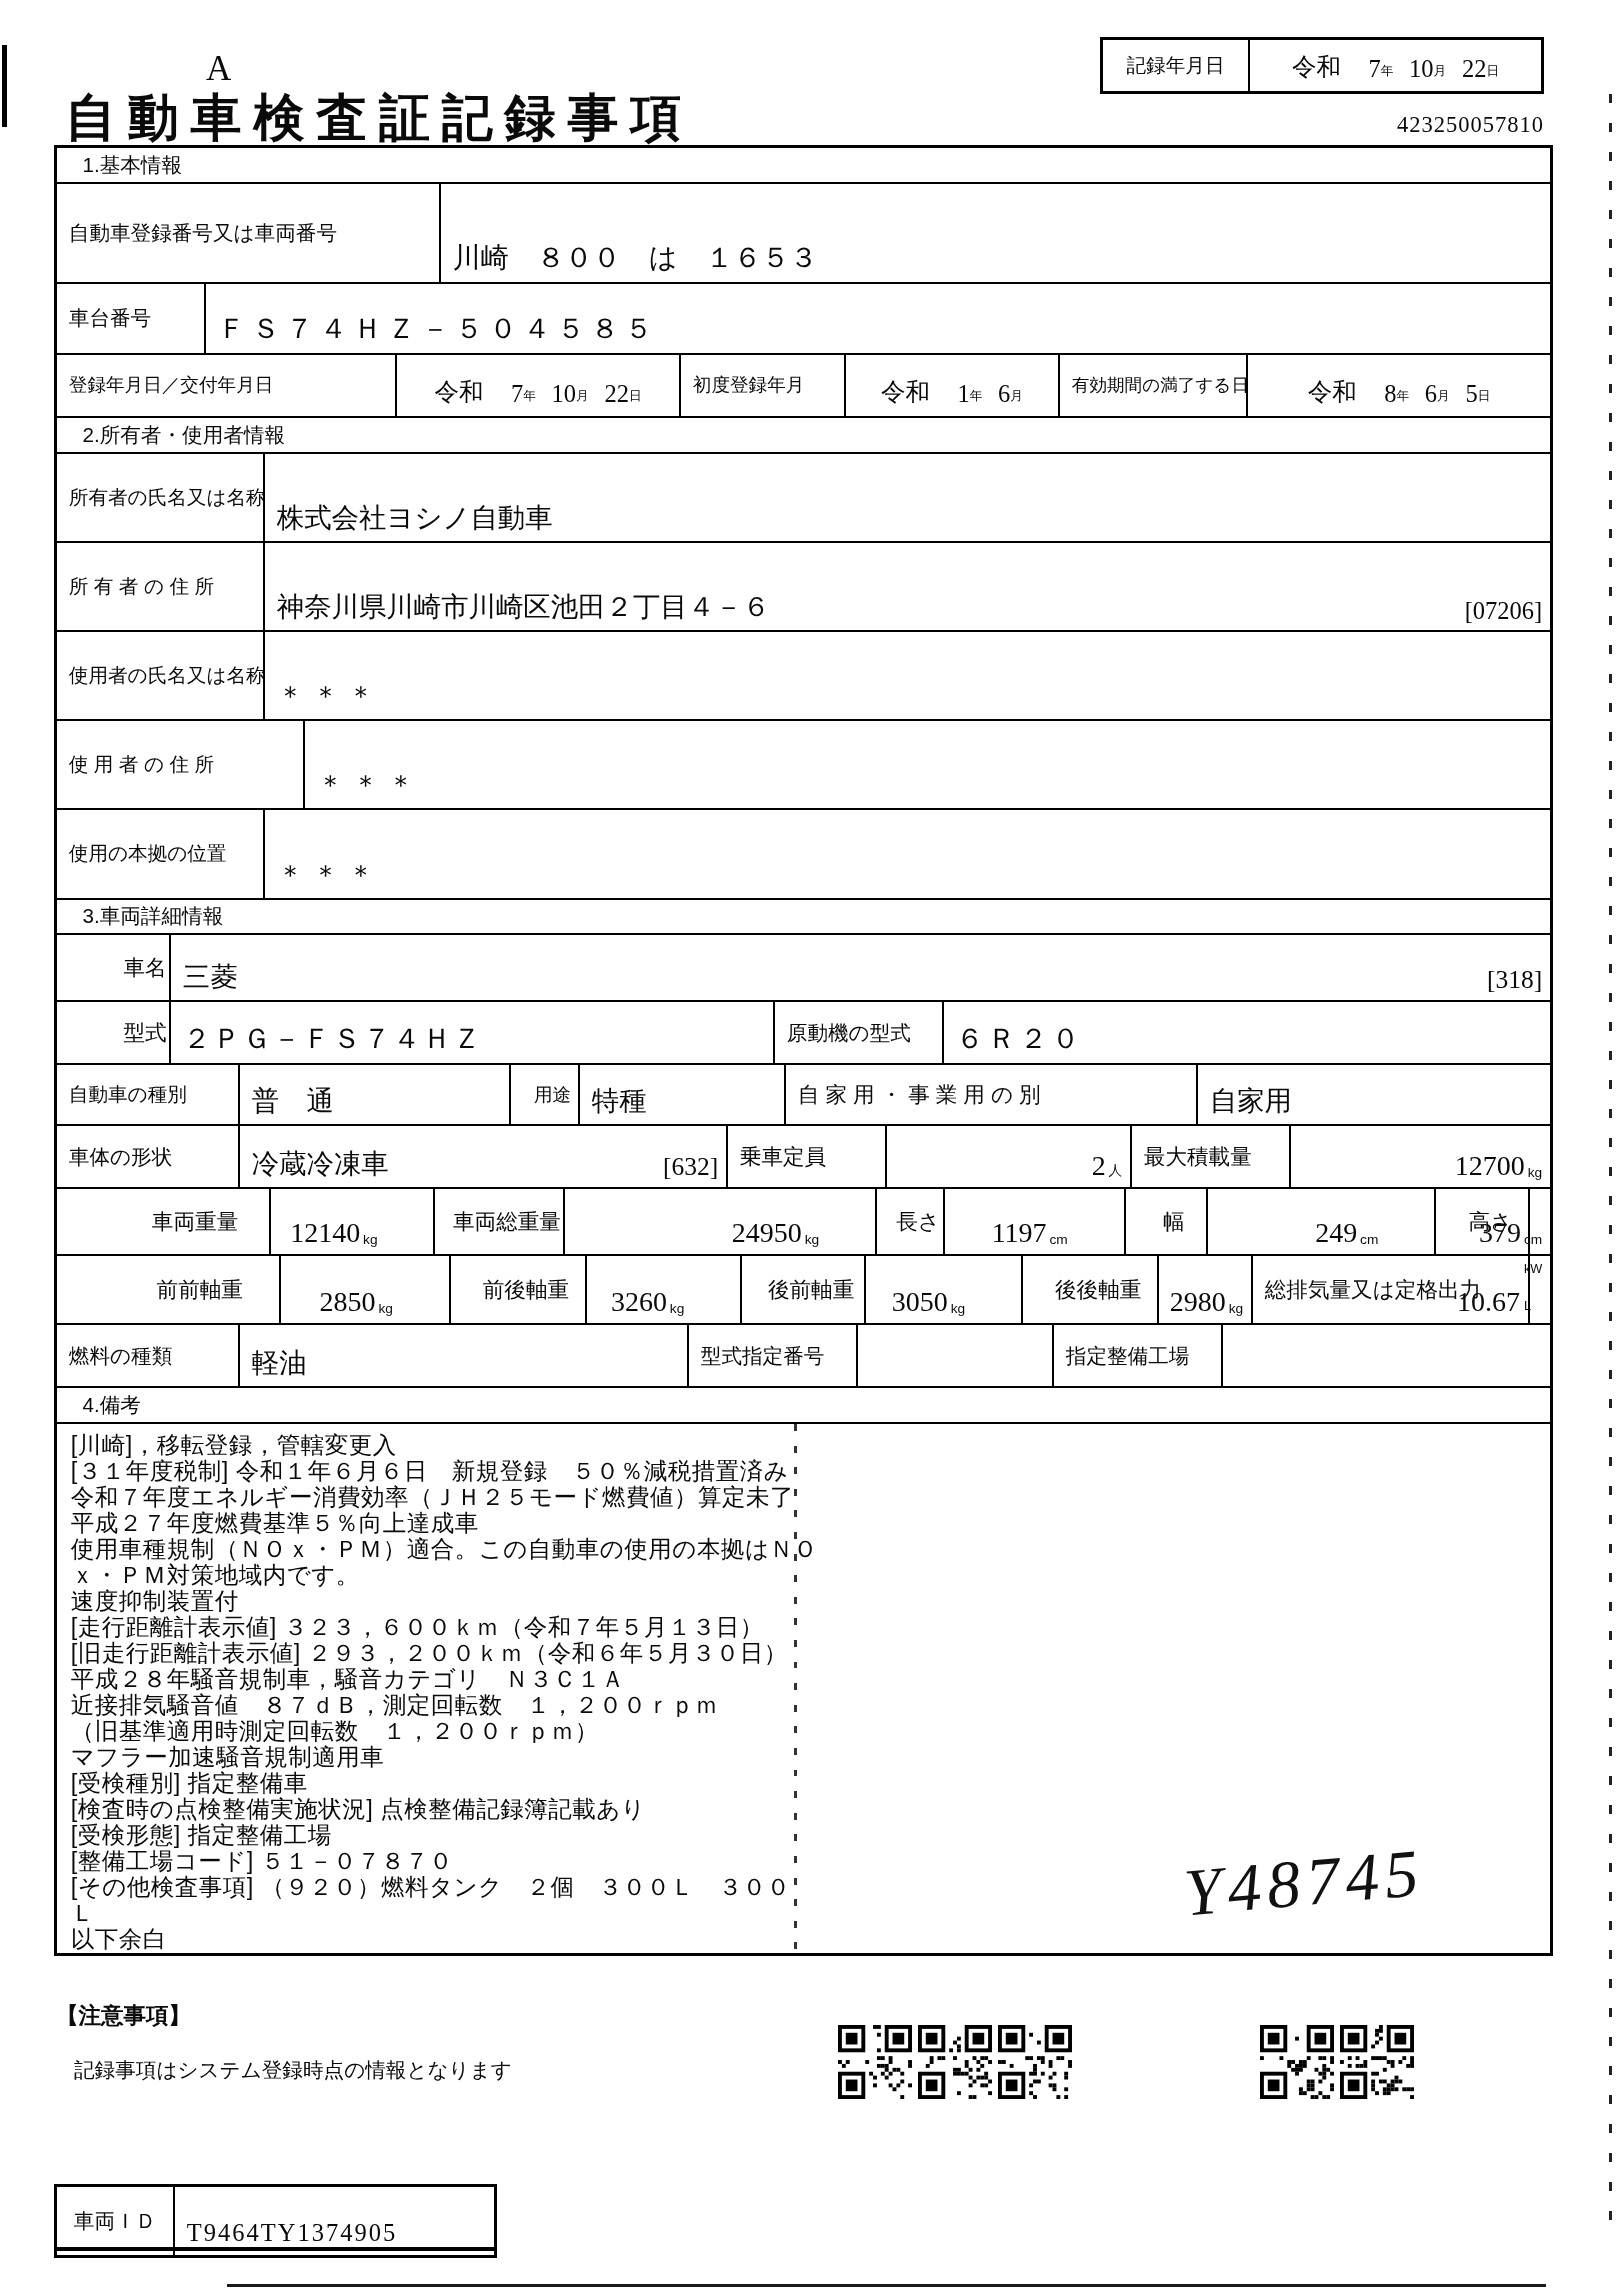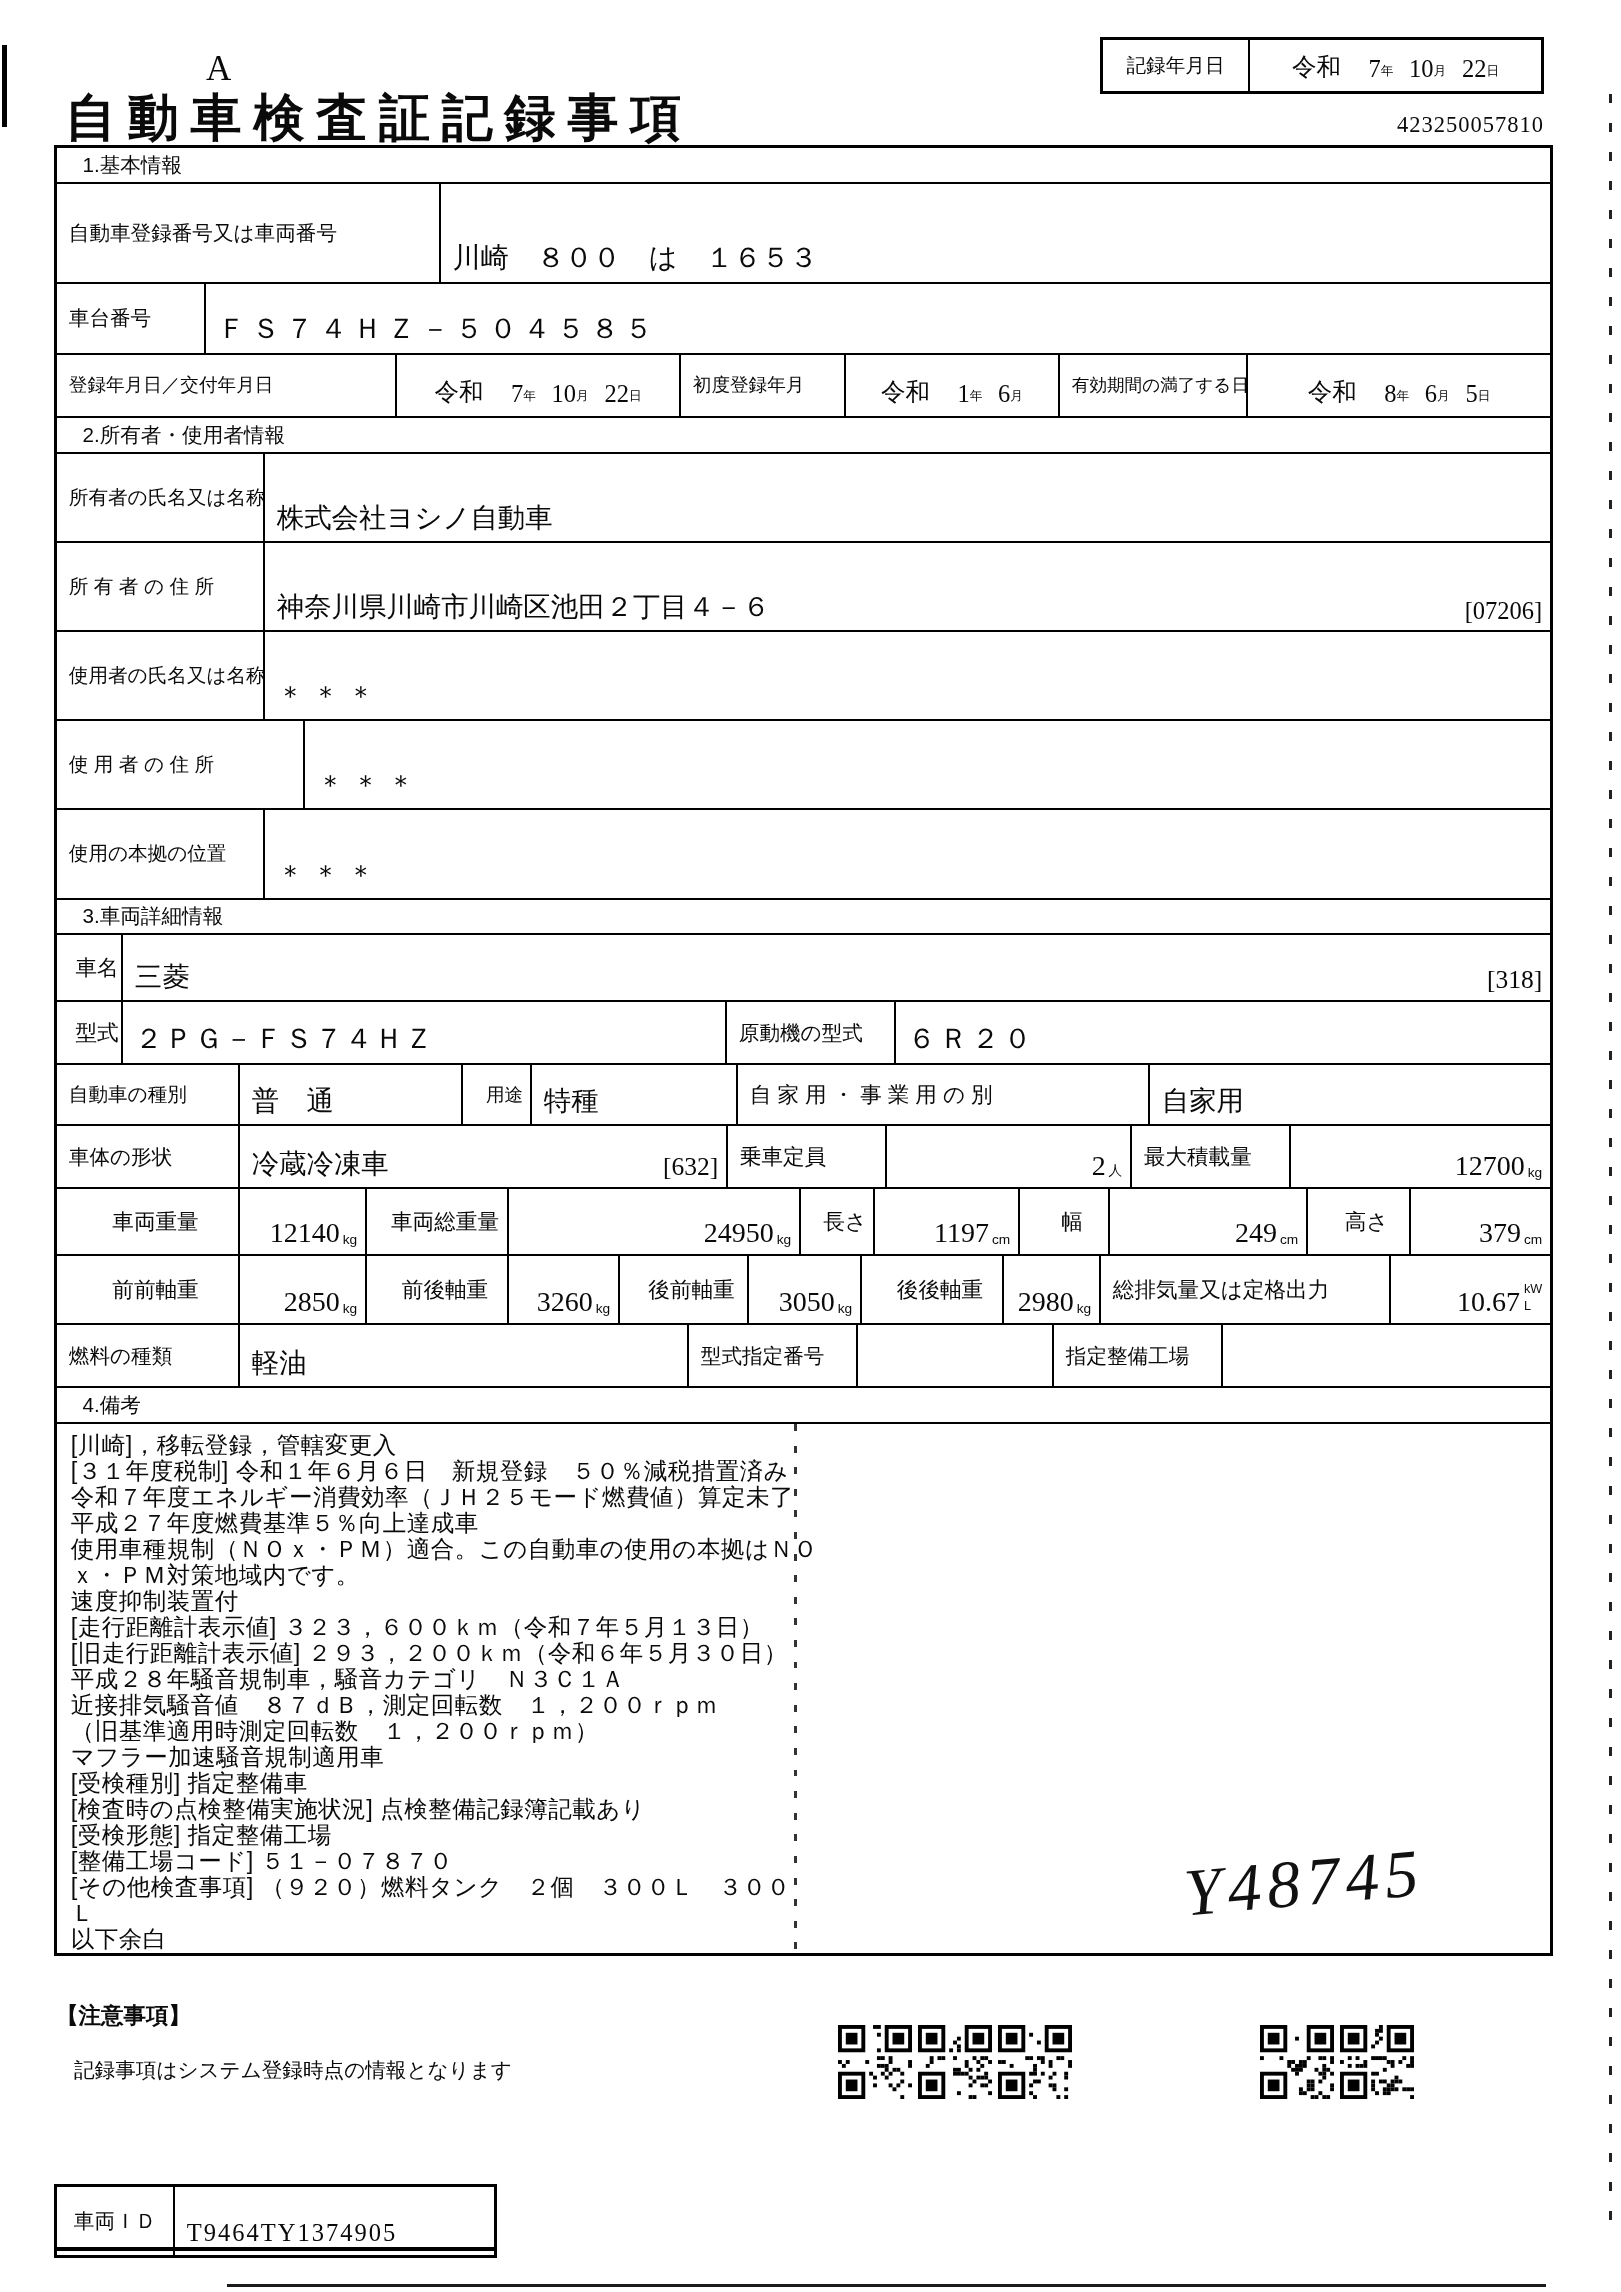--- a/index.html
+++ b/index.html
@@ -22,36 +22,36 @@
   .serial{position:absolute;left:1333px;top:112px;width:211px;text-align:right;
       font:22.5px "Liberation Serif",serif;letter-spacing:1px;}
   
   .tbl{position:absolute;left:54px;top:145px;width:1493px;border:3.9px solid #000;box-sizing:content-box;}
   .row{display:flex;border-top:2.9px solid #000;box-sizing:border-box;}
   .tbl > :first-child{border-top:none;}
   .bar{border-top:2.9px solid #000;font-size:20.6px;padding:2.9px 0 2.9px 25.5px;}
   .cell{border-left:2.9px solid #000;box-sizing:border-box;position:relative;display:flex;min-width:0;}
   .row .cell:first-child{border-left:none;}
   .lab{align-items:center;padding-left:11.8px;font-size:20.6px;white-space:nowrap;}
-  .lab.c{justify-content:center;padding-left:16px;}
+  .lab.c{justify-content:center;padding-left:16px;margin-left:48px;}
   .val{font-family:"Liberation Serif",serif;align-items:flex-end;padding:0 7.8px 4.9px 11.8px;
       font-size:28px;white-space:nowrap;}
   .val.num{justify-content:flex-end;padding-right:7.8px;}
   .val.between{justify-content:space-between;}
   .val .u{font-size:13.7px;padding:0 0 2.9px 2.9px;font-family:"Liberation Sans",sans-serif;}
   .f18{font-size:17.6px}.f19{font-size:18.6px}.f20{font-size:19.6px}.f22{font-size:21.6px}
   .v26{font-size:25.5px}.v28{font-size:27.4px}.v25{font-size:24.5px}
   .ls2{letter-spacing:2px}.ls4{letter-spacing:3.9px}.ls6{letter-spacing:5.9px}.ls8{letter-spacing:7.8px}
   .dval{display:flex;align-items:flex-end;justify-content:center;gap:15.7px;padding-bottom:7.8px;
       font-size:24.5px;font-family:"Liberation Serif",serif;width:100%;}
   .dval .era{margin-right:11.8px;}
   .pair{display:inline-flex;align-items:flex-end;}
   .pair .u{font-size:12.7px;padding-bottom:2.9px;font-family:"Liberation Sans",sans-serif;}
   .kwl{display:flex;flex-direction:column;justify-content:space-between;align-self:stretch;
-      padding:5.9px 0 5.9px 3.9px;font:12.7px "Liberation Sans",sans-serif;text-align:left;margin-top:20px;}
+      padding:5.9px 0 5.9px 3.9px;font:12.7px "Liberation Sans",sans-serif;text-align:left;}
   
   .remarks-row{position:relative;height:529px;border-top:2.9px solid #000;}
   .remarks-text{position:absolute;left:13.7px;top:7.8px;width:716px;}
   .rl{font:23.5px/26px "Liberation Sans",sans-serif;white-space:pre;letter-spacing:0.5px;}
   .remarks-divider{position:absolute;left:737px;top:0;bottom:0;width:2.9px;
       background:repeating-linear-gradient(180deg,#333 0 6.9px,transparent 6.9px 21.6px);}
   .handwritten{position:absolute;left:1127px;top:420px;font-family:"Liberation Serif",serif;
       font-style:italic;font-size:67px;letter-spacing:5.9px;transform:rotate(-5deg);color:#111;}
   
   .notice-heading{position:absolute;left:56px;top:2000px;font-size:22.5px;font-weight:bold;}

